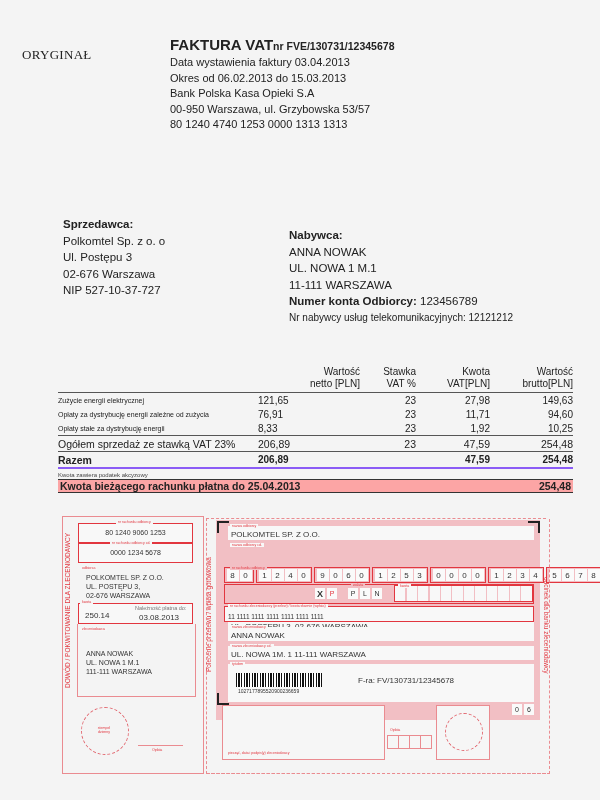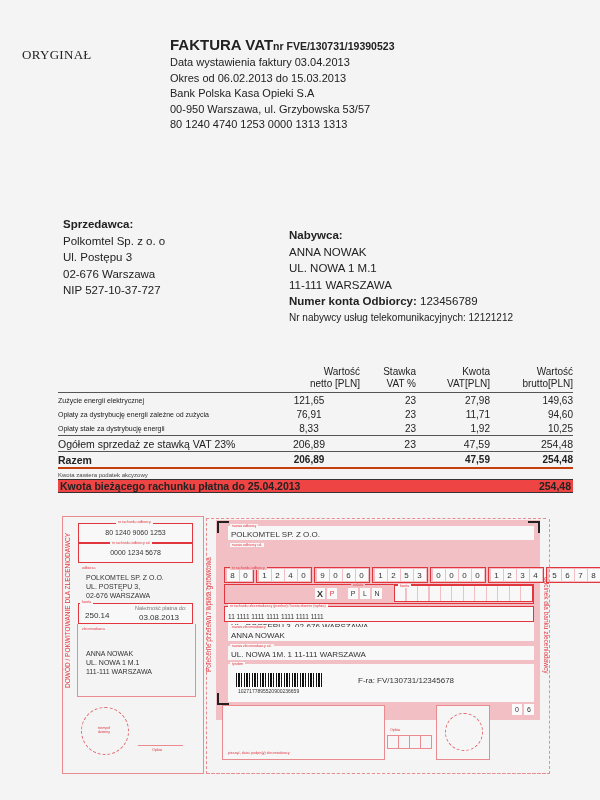--- a/index.html
+++ b/index.html
@@ -13,30 +13,30 @@
   .bold { font-weight:bold; }
   .seller { left:63px; top:216px; font-size:11.5px; line-height:16.5px; }
   .buyer { left:289px; top:227px; font-size:11.5px; line-height:16.5px; }
   .buyer .small { font-size:10px; }
   .table { left:58px; top:360px; width:515px; font-size:10px; }
   .thead { display:flex; height:30px; align-items:flex-end; padding-bottom:2px; border-bottom:1px solid #555; }
   .thead div { text-align:right; line-height:12px; }
   .row { display:flex; height:14px; align-items:center; font-size:10px; }
   .row .desc { font-size:7px; }
   .c0 { width:200px; }
-  .c1 { width:102px; text-align:center; }
+  .c1 { width:102px; text-align:left; }
   .c2 { width:56px; text-align:right; }
   .c3 { width:74px; text-align:right; }
   .c4 { width:83px; text-align:right; }
   .row.sum { border-top:1px solid #555; height:15px; font-size:10.5px; }
   .row.sum .desc { font-size:10.5px; }
-  .row.total { border-top:1px solid #555; border-bottom:2px solid #c2410c; height:15px; font-weight:bold; }
+  .row.total { border-top:1px solid #555; border-bottom:2px solid #8b5cf6; height:15px; font-weight:bold; }
   .row.total .desc { font-size:10.5px; }
   .akcyza { left:58px; top:472px; font-size:6px; color:#444; }
-  .due { left:58px; top:479px; width:515px; height:14px; background:#ef4444; border-top:1.5px solid #333; border-bottom:1.5px solid #333;
+  .due { left:58px; top:479px; width:515px; height:14px; background:#fca5a5; border-top:1.5px solid #333; border-bottom:1.5px solid #333;
          display:flex; justify-content:space-between; align-items:center; font-size:10.5px; font-weight:bold; padding:0 2px; box-sizing:border-box; }
   .stub { left:62px; top:516px; width:142px; height:258px; border:1px solid #ea8b90; box-sizing:border-box; }
   .stub-vert { left:56px; top:520px; width:20px; height:180px; }
   .vtext { writing-mode:vertical-rl; transform:rotate(180deg); font-size:6.5px; color:#e2363f; white-space:nowrap; }
   .sbox { position:absolute; border:1.5px solid #e2363f; background:#f8f8f8; box-sizing:border-box; font-size:7px; text-align:center; color:#333; }
   .tiny { font-size:3.5px; color:#e2363f; position:absolute; background:#f6f6f6; padding:0 2px; }
   .stub-text { position:absolute; font-size:7px; line-height:9px; color:#333; }
   .stamp { position:absolute; border:1px dashed #e26a72; border-radius:50%; }
   .main { left:206px; top:518px; width:340px; height:256px; border:1px dashed #ea8b90; border-right:none; box-sizing:border-box; }
   .form-bg { left:216px; top:520px; width:324px; height:186px; background:#f2bfc4; }
@@ -47,21 +47,21 @@
   .dcell { width:12px; height:12px; background:#fafafa; margin:0 0.5px; font-size:8px; display:flex; align-items:center; justify-content:center; color:#333; }
   .corner { position:absolute; width:10px; height:10px; border-color:#222; border-style:solid; }
   .ftext { position:absolute; font-size:8px; color:#333; }
   .smallcell { width:10px; height:11px; background:#fafafa; font-size:7px; display:flex; align-items:center; justify-content:center; color:#333; margin-right:2px; }
 </style>
 </head>
 <body>
 
 <div class="abs oryginal">ORYGINAŁ</div>
 <div class="abs header">
-  <div class="title"><span>FAKTURA VAT</span><small>nr FVE/130731/19390523</small></div>
+  <div class="title"><span>FAKTURA VAT</span><small>nr FVE/130731/12345678</small></div>
   <div>Data wystawienia faktury 03.04.2013</div>
   <div>Okres od 06.02.2013 do 15.03.2013</div>
   <div>Bank Polska Kasa Opieki S.A</div>
   <div>00-950 Warszawa, ul. Grzybowska 53/57</div>
   <div>80 1240 4740 1253 0000 1313 1313</div>
 </div>
 
 <div class="abs seller">
   <div class="bold">Sprzedawca:</div>
   <div>Polkomtel Sp. z o. o</div>

